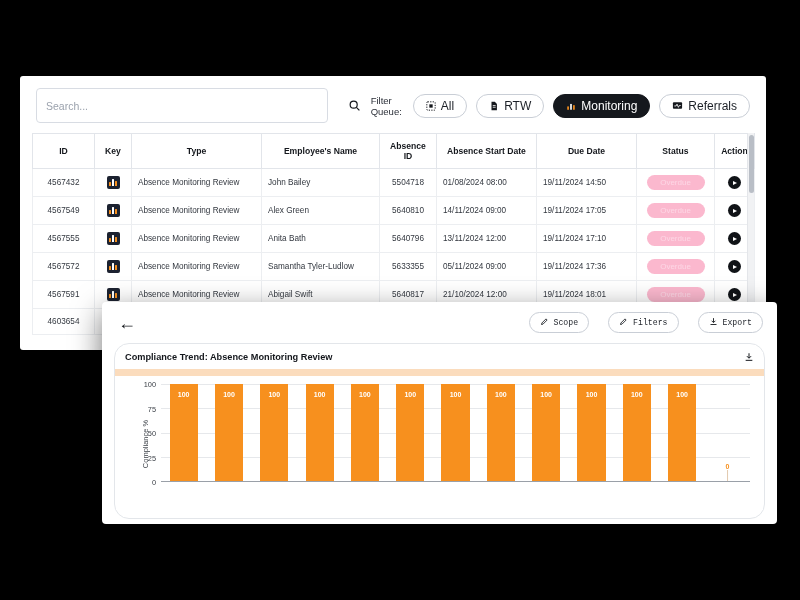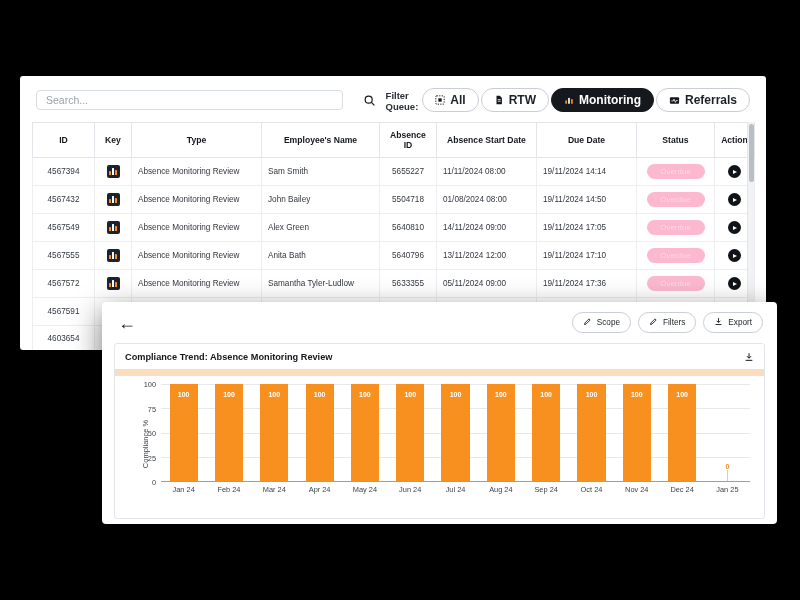--- a/index.html
+++ b/index.html
@@ -20,29 +20,29 @@
     overflow: hidden;
     box-shadow: 0 6px 22px rgba(0,0,0,0.55);
   }
   .toolbar {
     display: flex; align-items: center;
     padding: 12px 16px 10px 16px;
     gap: 10px;
   }
   .search-wrap { position: relative; width: 330px; }
   .search-input {
-    width: 100%; height: 20px;
+    width: 100%; height: 35px;
     border: 1px solid #d8dce3; border-radius: 4px;
     padding: 0 9px; font-size: 10.5px; color: #3a3f4a;
     font-family: "Liberation Sans", sans-serif;
     background: #fff; outline: none;
   }
   .search-input::placeholder { color: #9ba2ad; }
   .search-icon { margin-left: 10px; color: #1a1d23; display:flex; align-items:center; }
-  .filter-zone { margin-left: auto; display: flex; align-items: flex-end; gap: 2px; font-weight: bold; }
+  .filter-zone { margin-left: auto; display: flex; align-items: center; gap: 9px; }
   .filter-label { font-size: 9.5px; color: #2b2f38; margin-right: 2px; }
   .chip {
     display: flex; align-items: center; gap: 5px;
     height: 24px; padding: 0 12px;
     border: 1px solid #c9ced6; border-radius: 13px;
     background: #fff; font-size: 12px; color: #1c2027;
     white-space: nowrap; cursor: pointer;
   }
   .chip.active { background: #15181d; border-color: #15181d; color: #ffffff; }
   .chip .gl { display: flex; align-items: center; }
@@ -105,29 +105,29 @@
   .detail-panel {
     position: absolute; left: 102px; top: 302px;
     width: 675px; height: 222px;
     background: #ffffff; border-radius: 4px;
     box-shadow: 0 10px 30px rgba(0,0,0,0.55);
     overflow: hidden;
   }
   .panel-head { display: flex; align-items: center; padding: 10px 14px 8px 12px; gap: 10px; }
   .back-arrow { font-size: 18px; color: #15181d; line-height: 1; cursor: pointer; padding: 0 4px; }
   .panel-title { font-size: 15.5px; font-weight: bold; color: #0e1116; letter-spacing: -0.1px; }
-  .panel-actions { margin-left: auto; display: flex; gap: 7px; }
+  .panel-actions { margin-left: auto; display: flex; gap: 19px; font-family: Liberation Mono, monospace; }
   .pbtn {
     display:flex; align-items:center; gap:5px; height: 21px; padding: 0 10px;
     border: 1px solid #c9ced6; border-radius: 11px; background: #fff;
     font-size: 8.2px; color: #1c2027; cursor: pointer; white-space: nowrap;
   }
 
   .chart-card {
-    margin: 2px 12px 0 12px; border: 1px solid #e3e6ea; border-radius: 3px;
+    margin: 2px 12px 0 12px; border: 1px solid #e3e6ea; border-radius: 15px;
     background: #fff; overflow: hidden; height: 176px;
   }
   .chart-card-head {
     display: flex; align-items: center; padding: 8px 10px 7px 10px;
     border-bottom: none;
   }
   .chart-card-title { font-size: 9.2px; font-weight: bold; color: #14171c; }
   .dl-icon { margin-left: auto; display:flex; }
   .accent-bar { height: 7px; background: #fbdcbd; }
 
@@ -233,37 +233,20 @@
             <th class="c-emp">Employee's Name</th>
             <th class="c-abs">Absence ID</th>
             <th class="c-start">Absence Start Date</th>
             <th class="c-due">Due Date</th>
             <th class="c-stat">Status</th>
             <th class="c-act">Action</th>
           </tr>
         </thead>
         <tbody>
 
-        <tr>
-              <td class="c-id">4567394</td>
-              <td class="c-key"><span class="key-icon">
-                  <i class="b1"></i>
-                  <i class="b2"></i>
-                  <i class="b3"></i>
-                </span></td>
-              <td class="c-type">Absence Monitoring Review</td>
-              <td class="c-emp">Sam Smith</td>
-              <td class="c-abs">5655227</td>
-              <td class="c-start">11/11/2024 08:00</td>
-              <td class="c-due">19/11/2024 14:14</td>
-              <td class="c-stat"><span class="badge">Overdue</span></td>
-              <td class="c-act"><span class="play">
-                  <s></s>
-                </span></td>
-            </tr>
             <tr>
               <td class="c-id">4567432</td>
               <td class="c-key"><span class="key-icon">
                   <i class="b1"></i>
                   <i class="b2"></i>
                   <i class="b3"></i>
                 </span></td>
               <td class="c-type">Absence Monitoring Review</td>
               <td class="c-emp">John Bailey</td>
               <td class="c-abs">5504718</td>
@@ -493,32 +476,17 @@
                   <span class="vlabel">100</span>
                 </div>
               </div>
               <div class="bcol">
                 <div class="zero-mark">
                   <span class="zt">0</span>
                   <span class="zl"></span>
                 </div>
               </div>
             </div>
-          <div class="xlabels">
-              <div class="xcol">Jan 24</div>
-              <div class="xcol">Feb 24</div>
-              <div class="xcol">Mar 24</div>
-              <div class="xcol">Apr 24</div>
-              <div class="xcol">May 24</div>
-              <div class="xcol">Jun 24</div>
-              <div class="xcol">Jul 24</div>
-              <div class="xcol">Aug 24</div>
-              <div class="xcol">Sep 24</div>
-              <div class="xcol">Oct 24</div>
-              <div class="xcol">Nov 24</div>
-              <div class="xcol">Dec 24</div>
-              <div class="xcol">Jan 25</div>
-            </div>
         </div>
       </div>
     </div>
   </div>
 </div>
 
 </body></html>

